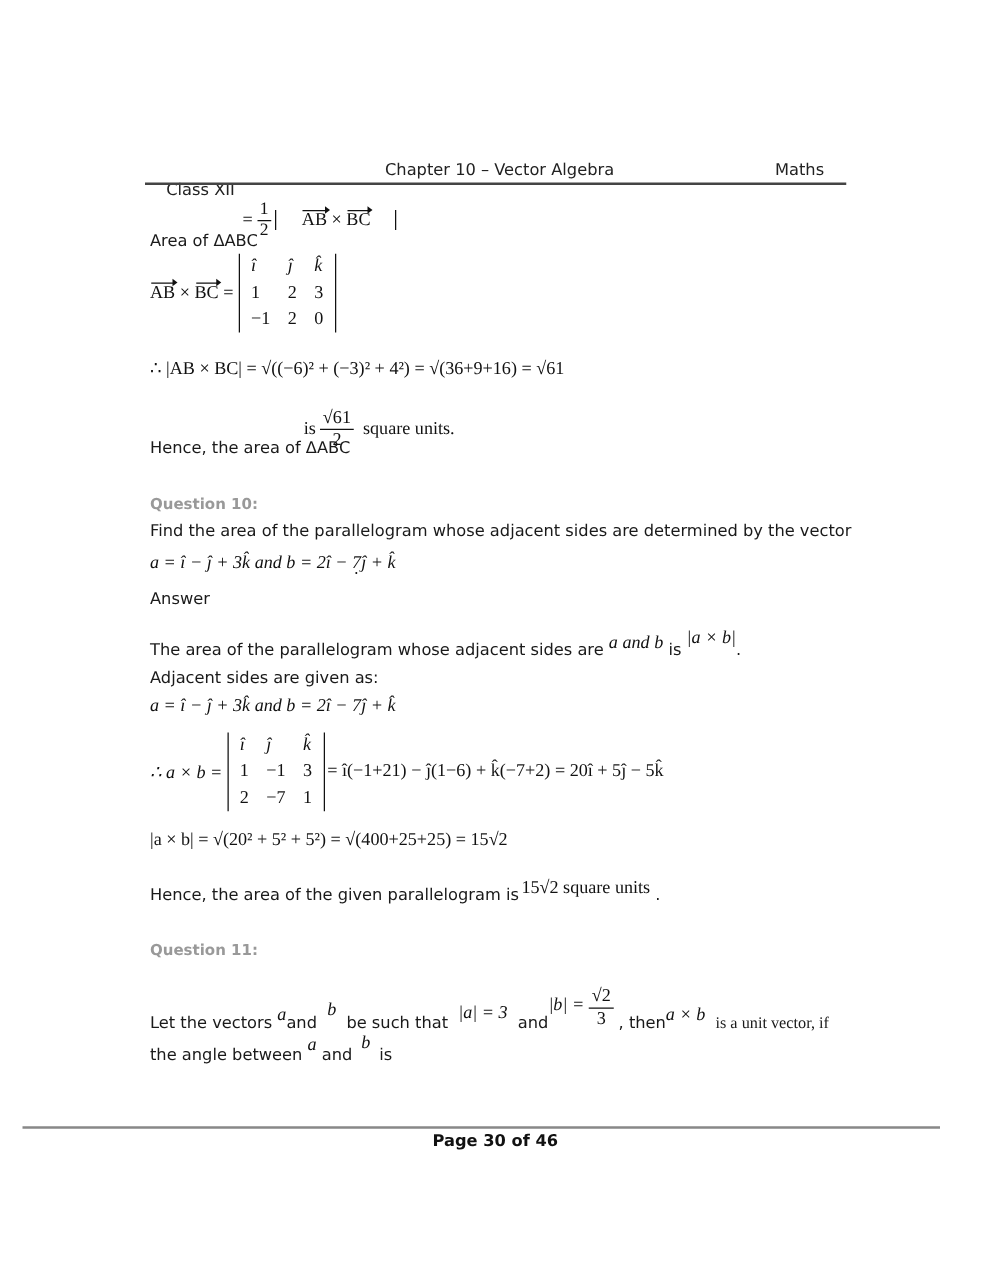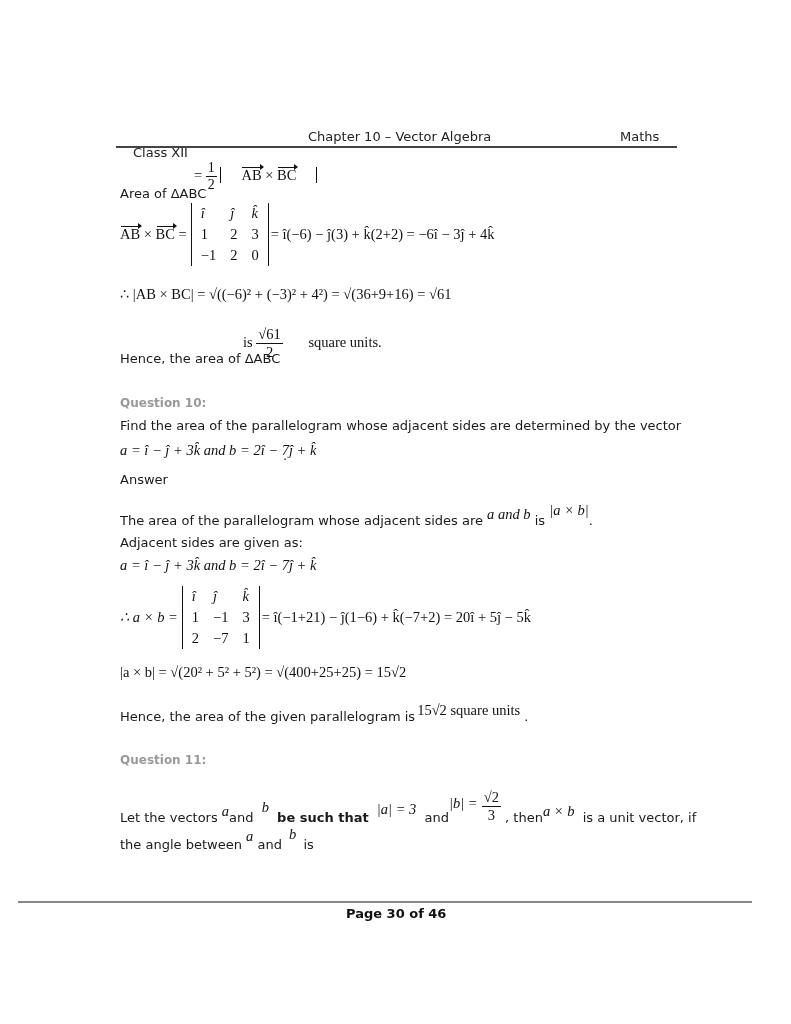--- a/index.html
+++ b/index.html
@@ -57,29 +57,28 @@
             <td>3</td>
           </tr>
       <tr>
             <td>−1</td>
             <td>2</td>
             <td>0</td>
           </tr>
     </tbody>
       </table>
   </span>
-  <span style="margin-left:2px;">= î(−6) − ĵ(3) + k̂(2+2) = −6î − 3ĵ + 4k̂</span>
 </div>
 
 <div class="abs m" style="left:120px; top:286px;">∴ |AB × BC| = √((−6)² + (−3)² + 4²) = √(36+9+16) = √61</div>
 
 <div class="abs m" style="left:243px; top:326px;">
   <span>is</span>
   <span class="frac"><span class="num">√61</span><span class="den">2</span></span>
-  <span style="margin-left:22px;">square units.</span>
+  <span style="margin-left:4px;">square units.</span>
 </div>
 <div class="abs txt" style="left:120px; top:351px;">Hence, the area of ΔABC</div>
 
 <div class="abs q" style="left:120px; top:396px;">Question 10:</div>
 <div class="abs txt" style="left:120px; top:418px;">Find the area of the parallelogram whose adjacent sides are determined by the vector</div>
 <div class="abs m mi" style="left:120px; top:442px;">a = î − ĵ + 3k̂ and b = 2î − 7ĵ + k̂</div>
 <div class="abs txt" style="left:283px; top:448px;">.</div>
 <div class="abs txt" style="left:120px; top:472px;">Answer</div>
 
 <div class="abs txt" style="left:120px; top:512px;">
@@ -123,26 +122,26 @@
   <span>Hence, the area of the given parallelogram is</span><span class="m" style="position:relative; top:-6px; margin-left:2px;">15√2 square units</span>
   <span>.</span>
 </div>
 
 <div class="abs q" style="left:120px; top:753px;">Question 11:</div>
 
 <div class="abs txt" style="left:120px; top:801px;">
   <span>Let the vectors</span>
   <span class="m mi" style="position:relative; top:-6px;">a</span><span>and</span>
   <span class="m mi" style="position:relative; top:-10px; margin-left:4px;">b</span>
-  <span style="margin-left:4px;font-weight:bold;">be such that</span>
+  <span style="margin-left:4px;">be such that</span>
   <span class="m mi" style="position:relative; top:-8px; margin-left:4px;">|a| = 3</span>
   <span style="margin-left:4px;">and</span><span class="m mi" style="position:relative; top:-14px;">|b| =</span>
   <span class="m frac" style="position:relative; top:-12px;"><span class="num">√2</span><span class="den">3</span></span>
   <span>, then</span><span class="m mi" style="position:relative; top:-6px;">a × b</span>
-  <span style="margin-left:4px;">is a unit vector, if</span>
+  <span style="margin-left:4px;font-family:Liberation Serif, serif;">is a unit vector, if</span>
 </div>
 <div class="abs txt" style="left:120px; top:836px;">
   <span>the angle between</span>
   <span class="m mi" style="position:relative; top:-8px;">a</span>
   <span>and</span>
   <span class="m mi" style="position:relative; top:-10px; margin-left:3px;">b</span>
   <span style="margin-left:3px;">is</span>
 </div>
 
 <div class="hrule" style="left:18px; width:734px; top:901px; height:2px; background:#888;"></div>

